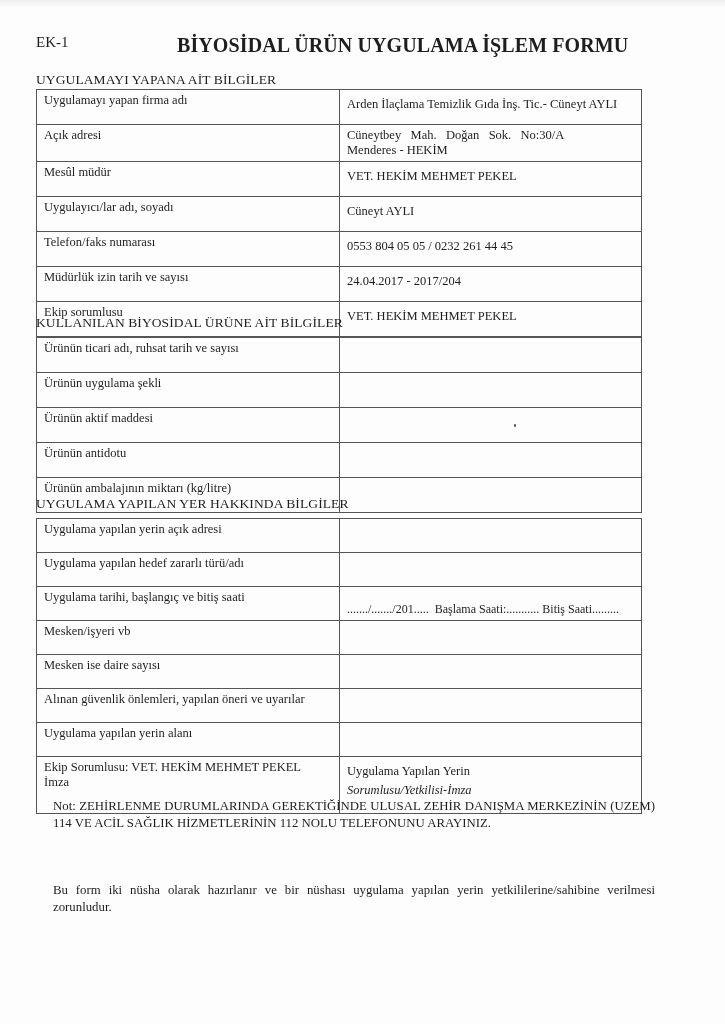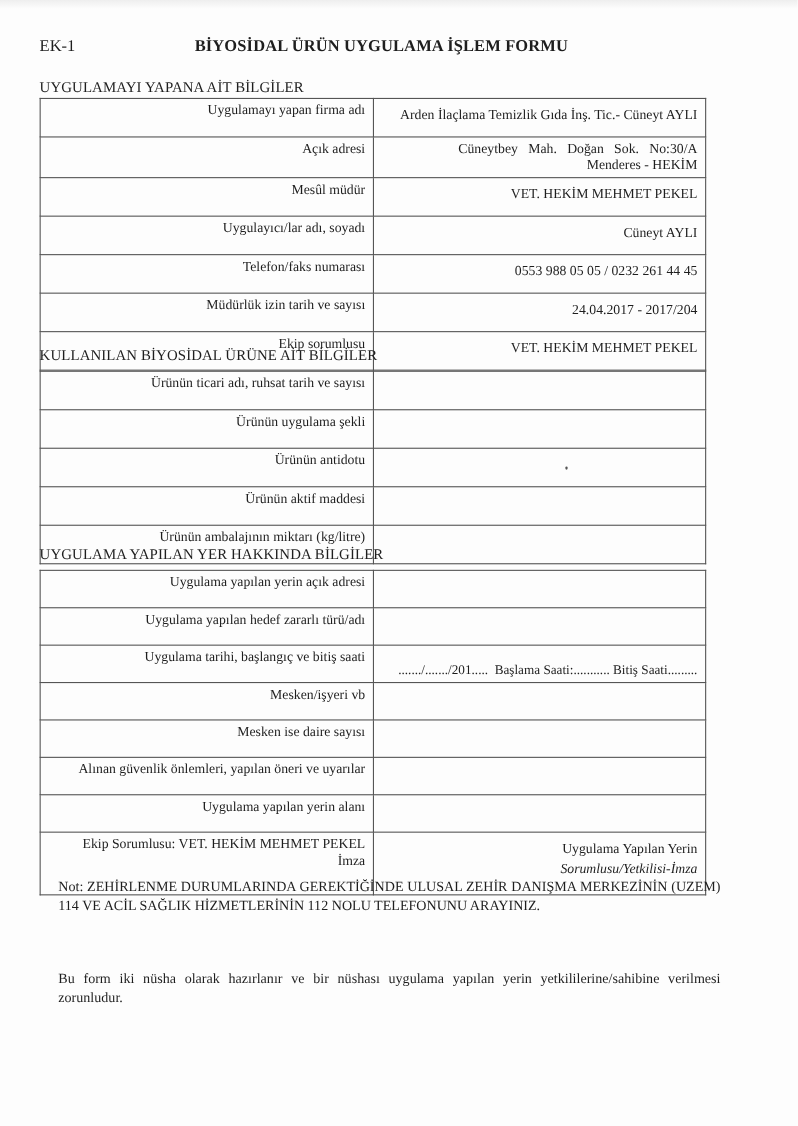--- a/index.html
+++ b/index.html
@@ -3,23 +3,23 @@
   <meta charset="utf-8">
   <style>
     html, body { margin: 0; padding: 0; }
     body {
       width: 725px; height: 1024px; background: #fdfdfd; position: relative; overflow: hidden;
       font-family: "Liberation Serif", "DejaVu Serif", serif; color: #1e1e1e;
     }
     .scan-edge { position: absolute; top: 0; left: 0; width: 725px; height: 8px; background: linear-gradient(#eeeeee, #fdfdfd); }
     .header { position: absolute; top: 34px; left: 36px; width: 640px; height: 24px; }
     .ek { position: absolute; left: 0; top: 0; font-size: 15px; font-family: Liberation Serif, serif; }
-    .title { position: absolute; left: 141px; top: 0; font-size: 15px; font-weight: bold; letter-spacing: 0.1px; }
+    .title { position: absolute; left: 141px; top: 0; font-size: 20px; font-weight: bold; letter-spacing: 0.1px; }
     .section-title { position: absolute; left: 36px; font-size: 13.5px; letter-spacing: 0.1px; }
-    table.form { position: absolute; left: 36px; width: 606px; border-collapse: collapse; table-layout: fixed; text-align: right; }
+    table.form { position: absolute; left: 36px; width: 606px; border-collapse: collapse; table-layout: fixed; }
     table.form td { border: 1.3px solid #555; font-size: 12.5px; vertical-align: top; padding: 3px 7px; line-height: 15px; }
     table.form td.lbl { width: 288px; }
     table.form td.val { padding-top: 7px; margin-left: 42px; }
     table.form td.val.two { padding-top: 3px; }
     .t1 td { height: 24px; }
     .t2 td { height: 24px; }
     .t3 td { height: 23px; }
     .dots-line { display: block; margin-top: 8px; white-space: nowrap; font-size: 12px; }
     .sig-left div, .sig-right div { line-height: 15px; }
     .note { position: absolute; left: 53px; width: 602px; font-size: 12.8px; line-height: 17px; text-align: justify; }
@@ -52,21 +52,21 @@
   <tr>
     <td class="lbl">Mesûl müdür</td>
     <td class="val">VET. HEKİM MEHMET PEKEL</td>
   </tr>
   <tr>
     <td class="lbl">Uygulayıcı/lar adı, soyadı</td>
     <td class="val">Cüneyt AYLI</td>
   </tr>
   <tr>
     <td class="lbl">Telefon/faks numarası</td>
-    <td class="val">0553 988 05 05 / 0232 261 44 45</td>
+    <td class="val">0553 804 05 05 / 0232 261 44 45</td>
   </tr>
   <tr>
     <td class="lbl">Müdürlük izin tarih ve sayısı</td>
     <td class="val">24.04.2017 - 2017/204</td>
   </tr>
   <tr>
     <td class="lbl">Ekip sorumlusu</td>
     <td class="val">VET. HEKİM MEHMET PEKEL</td>
   </tr>
 </tbody>
@@ -77,25 +77,25 @@
   <tbody>
       <tr>
     <td class="lbl">Ürünün ticari adı, ruhsat tarih ve sayısı</td>
     <td class="val"></td>
   </tr>
   <tr>
     <td class="lbl">Ürünün uygulama şekli</td>
     <td class="val"></td>
   </tr>
   <tr>
-    <td class="lbl">Ürünün antidotu</td>
+    <td class="lbl">Ürünün aktif maddesi</td>
     <td class="val"></td>
   </tr>
   <tr>
-    <td class="lbl">Ürünün aktif maddesi</td>
+    <td class="lbl">Ürünün antidotu</td>
     <td class="val"></td>
   </tr>
   <tr>
     <td class="lbl">Ürünün ambalajının miktarı (kg/litre)</td>
     <td class="val"></td>
   </tr>
 </tbody>
   </table>
 
 <div class="section-title" style="top:496px;">UYGULAMA YAPILAN YER HAKKINDA BİLGİLER</div>

